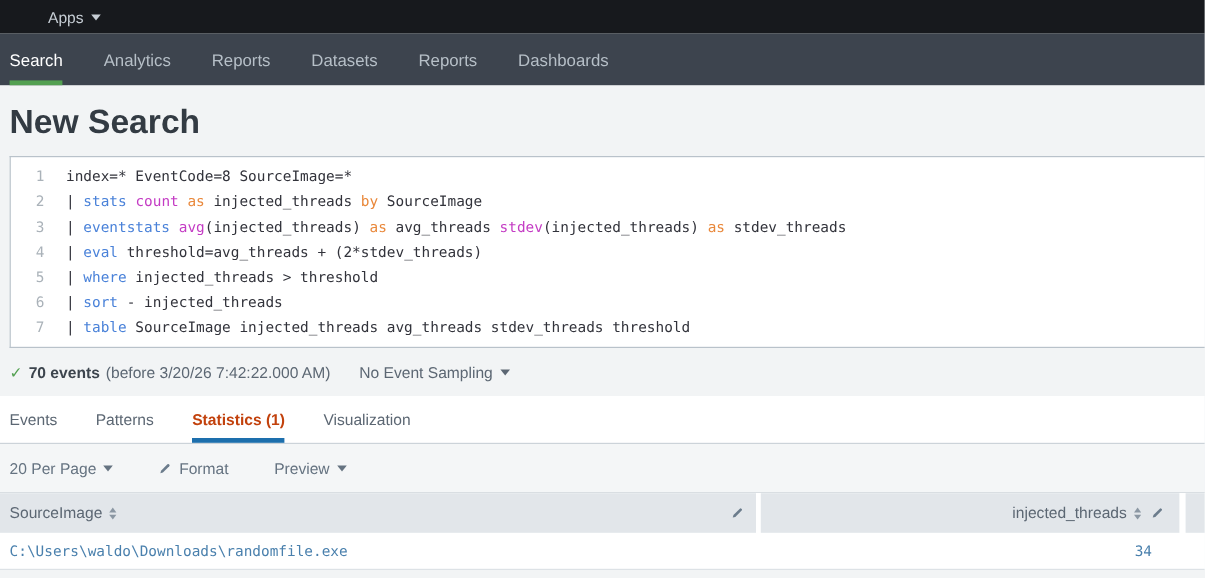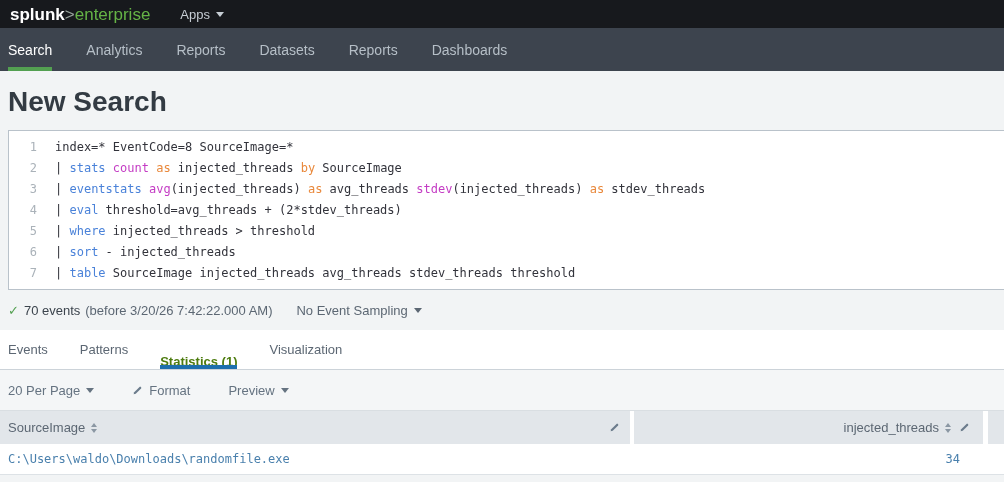--- a/index.html
+++ b/index.html
@@ -33,28 +33,28 @@
                 border:1px solid #b9c2ca; border-right:none; padding-top:6px; cursor:text; }
   .code-line { display:flex; height:21px; line-height:21px;
                font-family:"DejaVu Sans Mono",monospace; font-size:12px; }
   .gutter { width:28px; text-align:right; color:#aab2b9; flex:none; }
   .code { padding-left:18px; white-space:pre; }
 
   
   .results-bar { height:40px; display:flex; align-items:center; padding-left:8px;
                  font-size:13px; color:#5c6773; }
   .check { color:var(--green,#53a051); margin-right:5px; }
-  .event-count { font-weight:normal; color:#3c444d; margin-right:5px; }
+  .event-count { font-weight:bold; color:#3c444d; margin-right:5px; }
   .sampling { margin-left:24px; display:flex; align-items:center; cursor:pointer; }
 
   
   .tabs-bar { height:40px; background:#ffffff; border-bottom:1px solid #ccd3d9; display:flex; padding-left:8px; }
   .tab { position:relative; display:flex; align-items:center; height:100%; margin-right:32px;
          font-size:13px; color:#5c6773; cursor:pointer; }
-  .tab.active { color:#4d7c0f; font-weight:bold;align-items:flex-end; }
+  .tab.active { color:#c2410c; font-weight:bold; }
   .tab.active::after { content:""; position:absolute; left:0; right:0; bottom:0; height:4px;
          background:var(--tabblue,#1d6fad); }
 
   
   .toolbar { height:41px; background:#f4f6f7; border-bottom:1px solid #d9dee2; display:flex;
              align-items:center; padding-left:8px; font-size:13px; color:#657381; }
   .toolbar-item { display:flex; align-items:center; margin-right:38px; cursor:pointer;justify-content:flex-end; }
   .toolbar-item .pencil { margin-right:6px; }
 
   
@@ -75,21 +75,20 @@
   .trow { display:flex; height:31px; background:#ffffff; border-bottom:1px solid #dde2e6;
           align-items:center; font-family:"DejaVu Sans Mono",monospace; font-size:12px; }
   .td1 { width:634px; padding-left:8px; }
   .td2 { width:349px; text-align:right; padding-right:23px; }
   .cell-link { color:var(--link,#4a80ad); cursor:pointer; }
 </style>
 </head>
 <body>
 
 <div class="topbar">
-  <div class="logo"><span class="logo-splunk">splunk</span><span class="logo-gt">&gt;</span><span class="logo-ent">enterprise</span></div>
   <div class="apps-menu">
     <span>Apps</span>
     <span class="caret"></span>
   </div>
 </div>
 
 <div class="navbar">
   <div class="nav-item active">
       <span>Search</span>
     </div>

